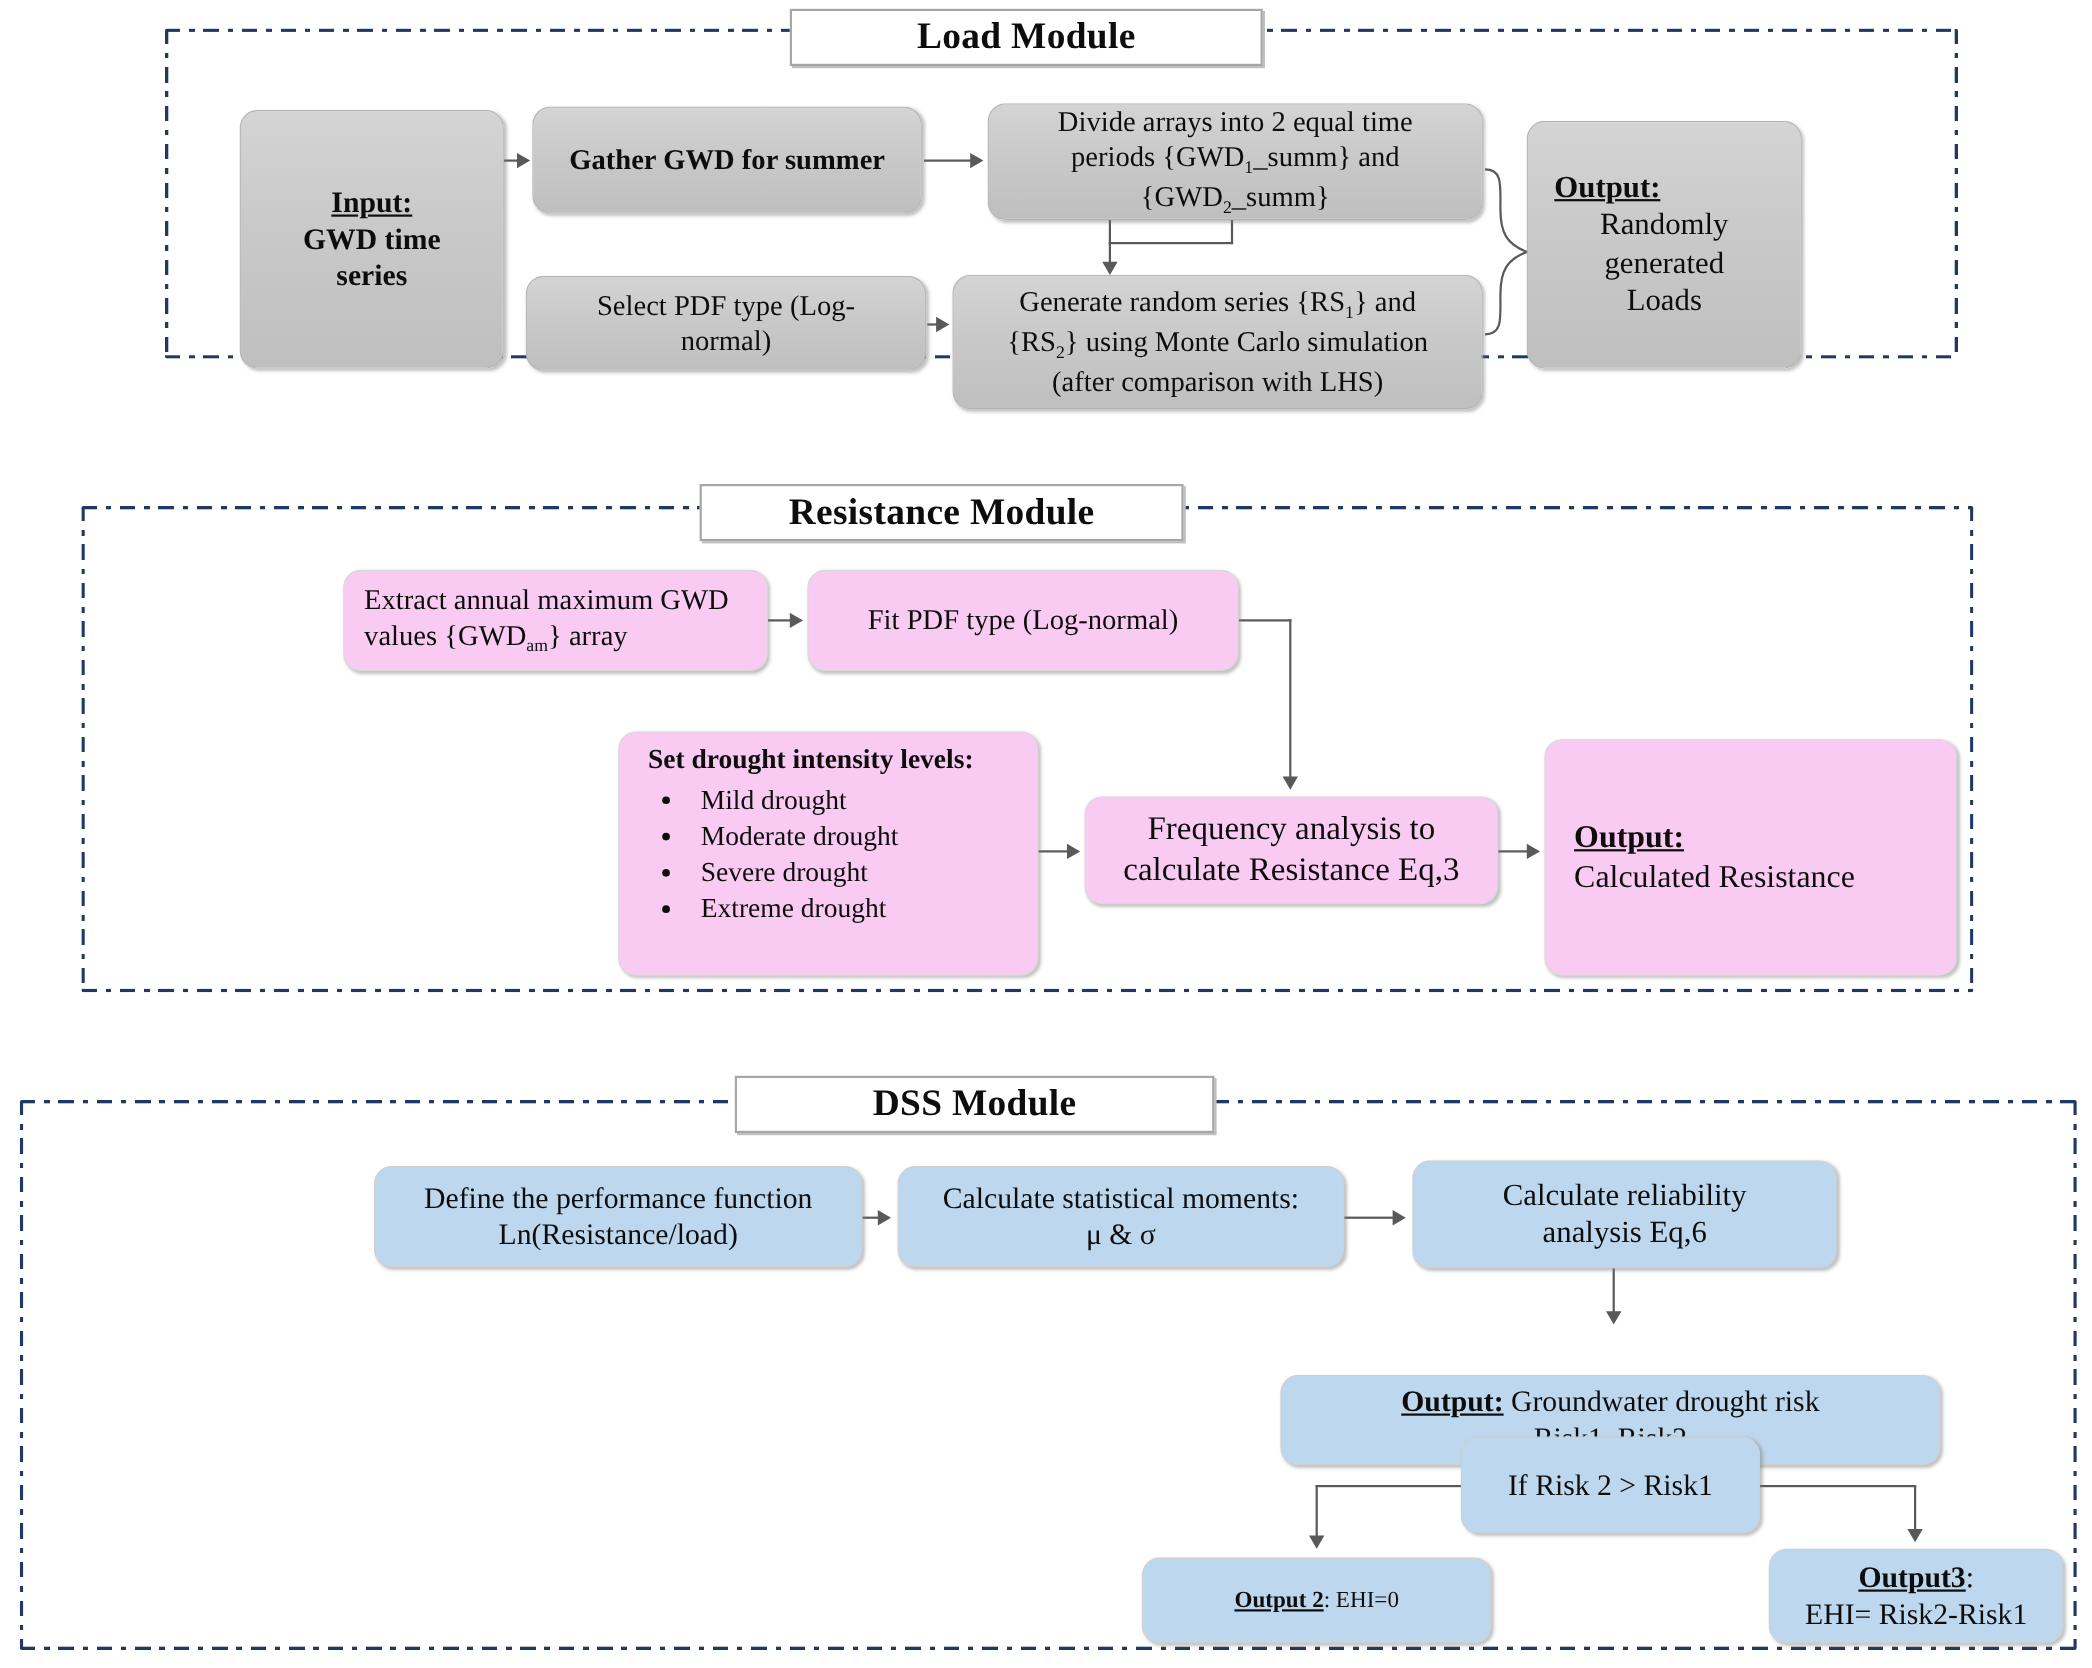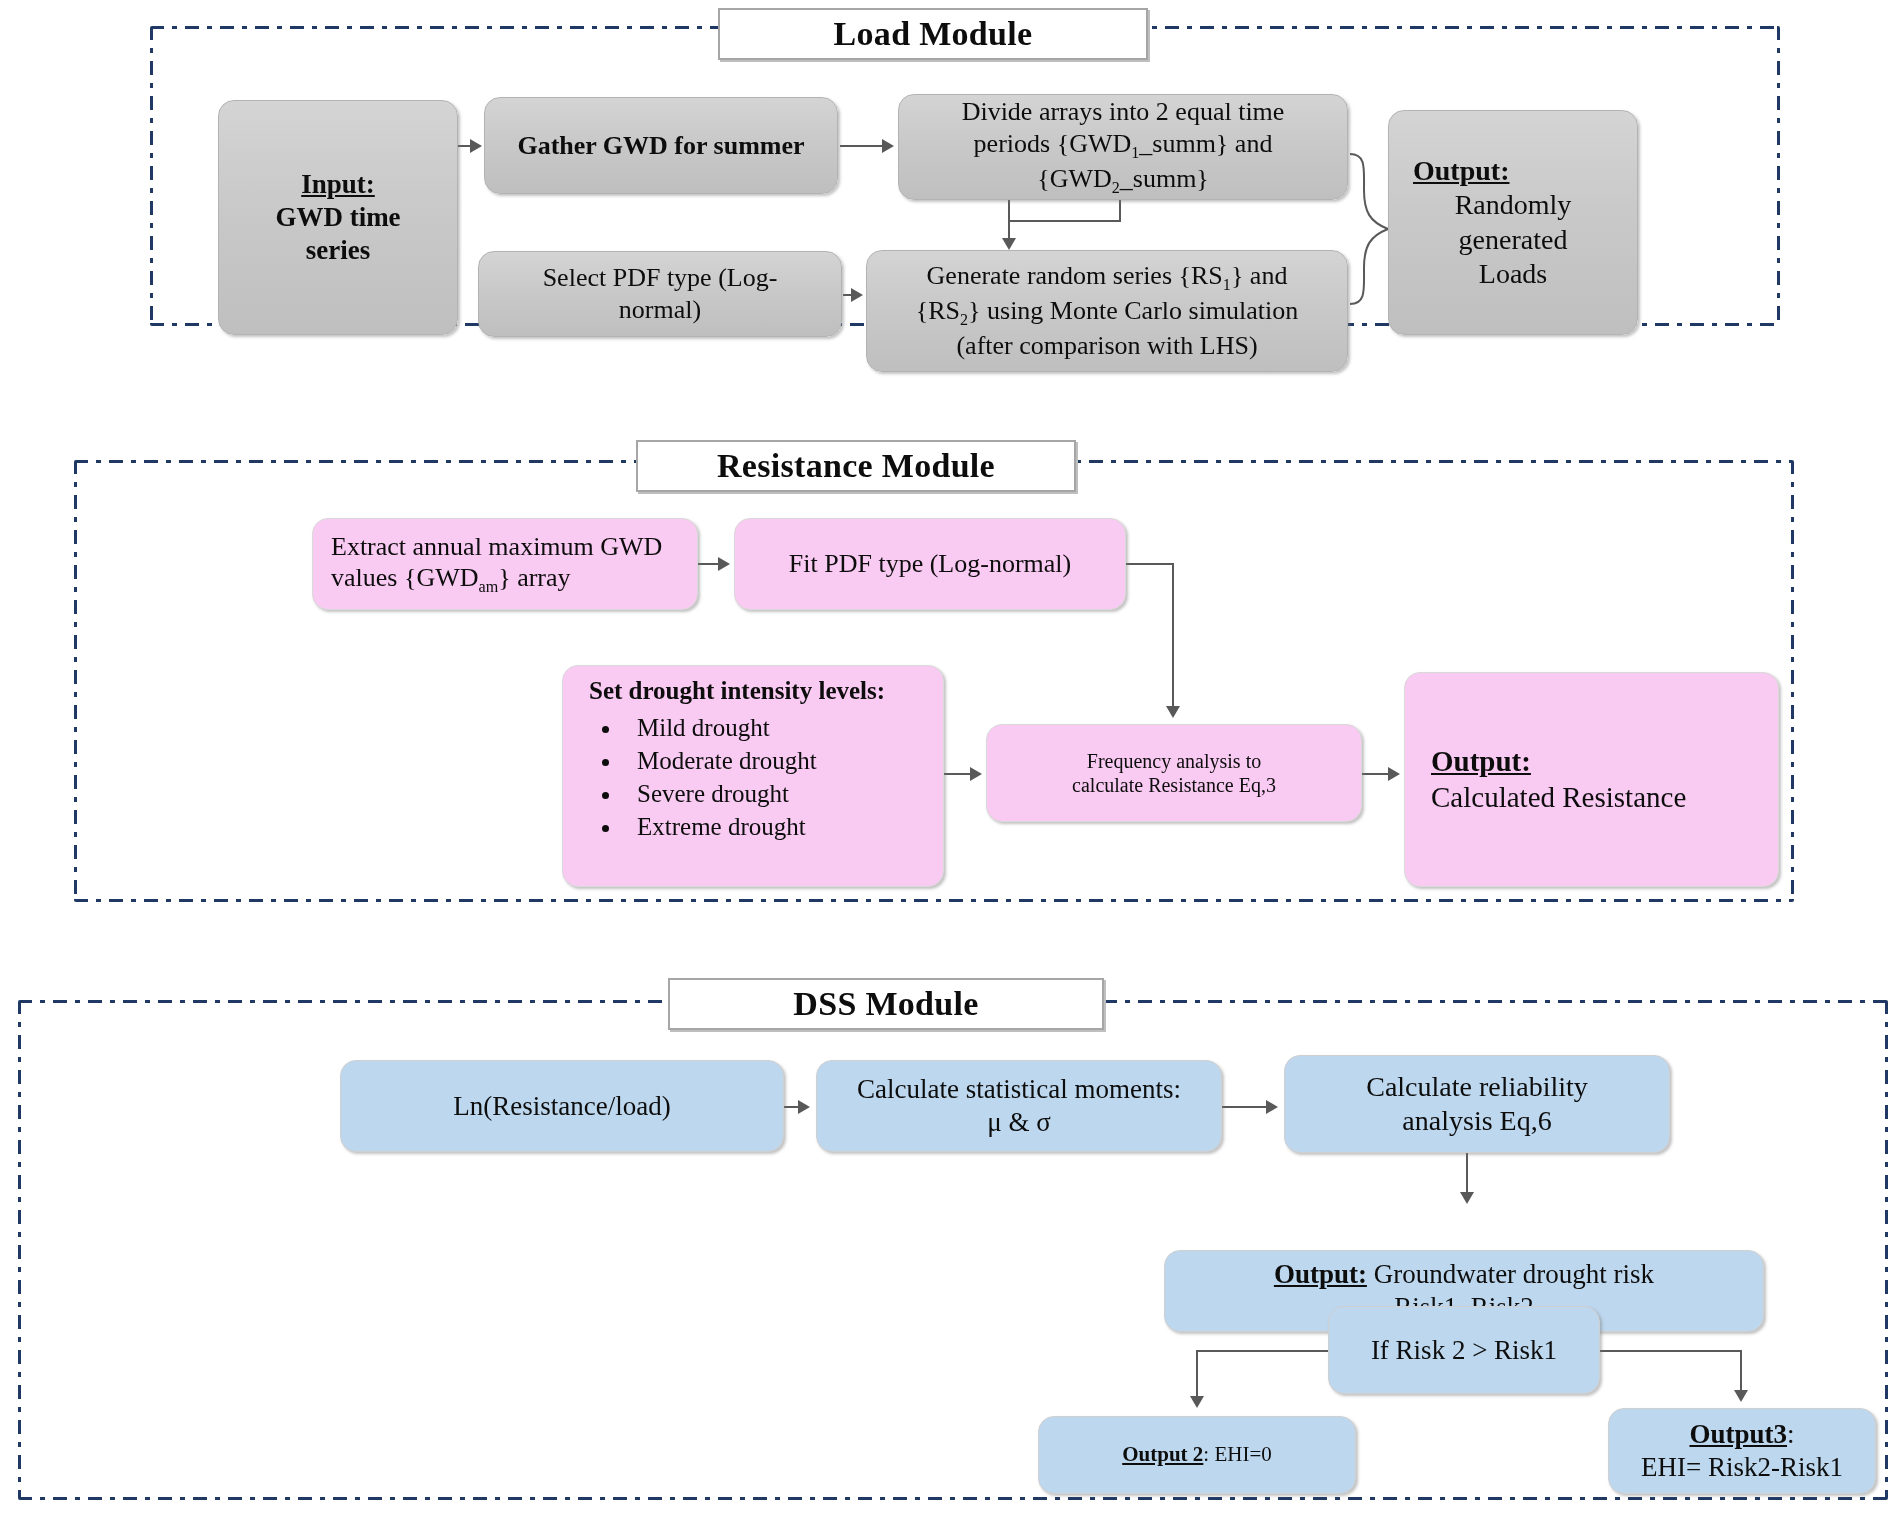--- a/index.html
+++ b/index.html
@@ -197,21 +197,21 @@
 <div class="box pink bullets" style="left:562px; top:665px; width:382px; height:222px;">
   <div class="hdr">Set drought intensity levels:</div>
   <ul>
     <li>Mild drought</li>
     <li>Moderate drought</li>
     <li>Severe drought</li>
     <li>Extreme drought</li>
   </ul>
 </div>
 
-<div class="box pink" style="left:986px; top:724px; width:376px; height:98px; font-size:20px;">
+<div class="box pink" style="left:986px; top:724px; width:376px; height:98px; font-size:30px;">
   <div>Frequency analysis to</div>
   <div>calculate Resistance Eq,3</div>
 </div>
 
 <div class="box pink" style="left:1404px; top:672px; width:375px; height:215px; font-size:29px; align-items:flex-start; padding-left:26px;">
   <div class="u">Output:</div>
   <div>Calculated Resistance</div>
 </div>
 
 <div class="hline" style="left:698px; top:563px; width:22px;"></div>
@@ -227,20 +227,21 @@
 <div class="hline" style="left:1362px; top:773px; width:28px;"></div>
 <div class="arrow-r" style="left:1388px; top:767px;"></div>
 
 <div class="module" style="left:18px; top:1000px; width:1870px; height:500px;"></div>
 
 <div class="module-title" style="left:668px; top:978px; width:436px; height:52px;">
   <span>DSS Module</span>
 </div>
 
 <div class="box blue" style="left:340px; top:1060px; width:444px; height:92px; font-size:27px;">
+  <div>Define  the performance function</div>
   <div>Ln(Resistance/load)</div>
 </div>
 
 <div class="box blue" style="left:816px; top:1060px; width:406px; height:92px; font-size:27px;">
   <div>Calculate statistical moments:</div>
   <div>μ &amp; σ</div>
 </div>
 
 <div class="box blue" style="left:1284px; top:1055px; width:386px; height:98px; font-size:28px;">
   <div>Calculate reliability</div>

